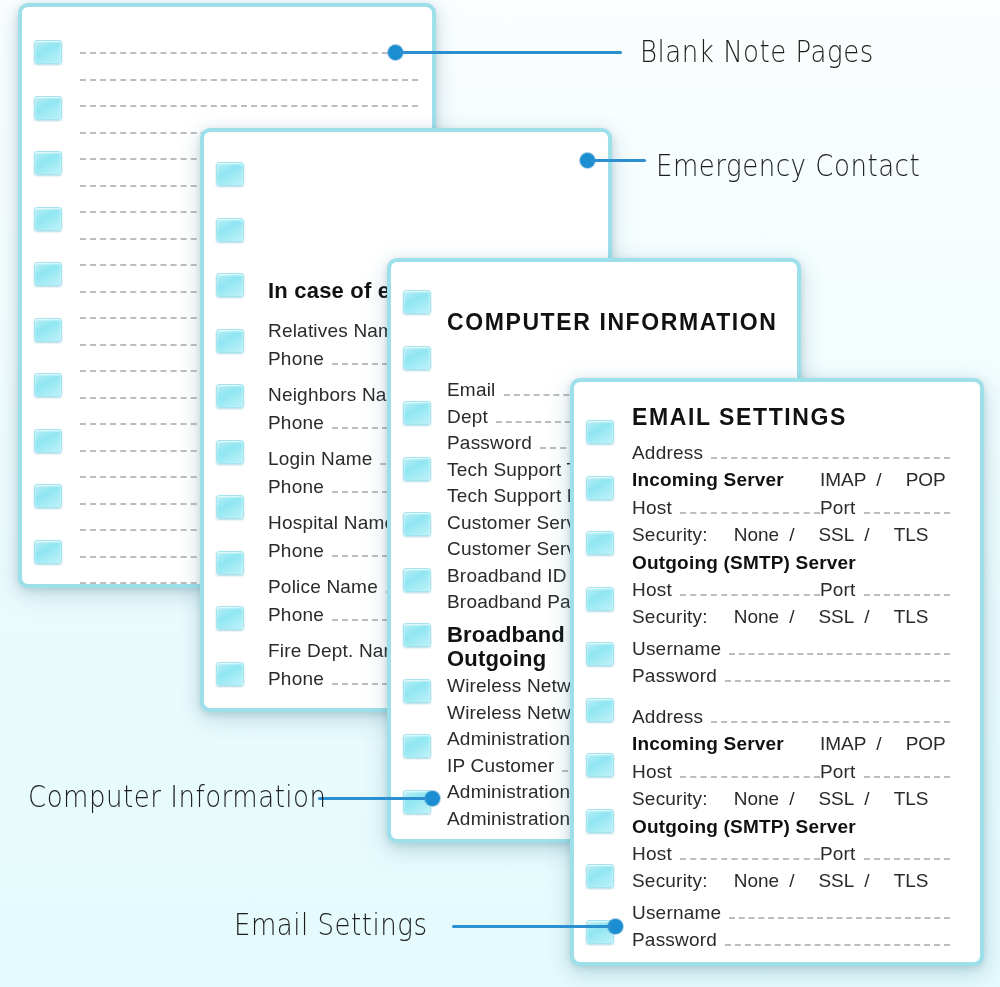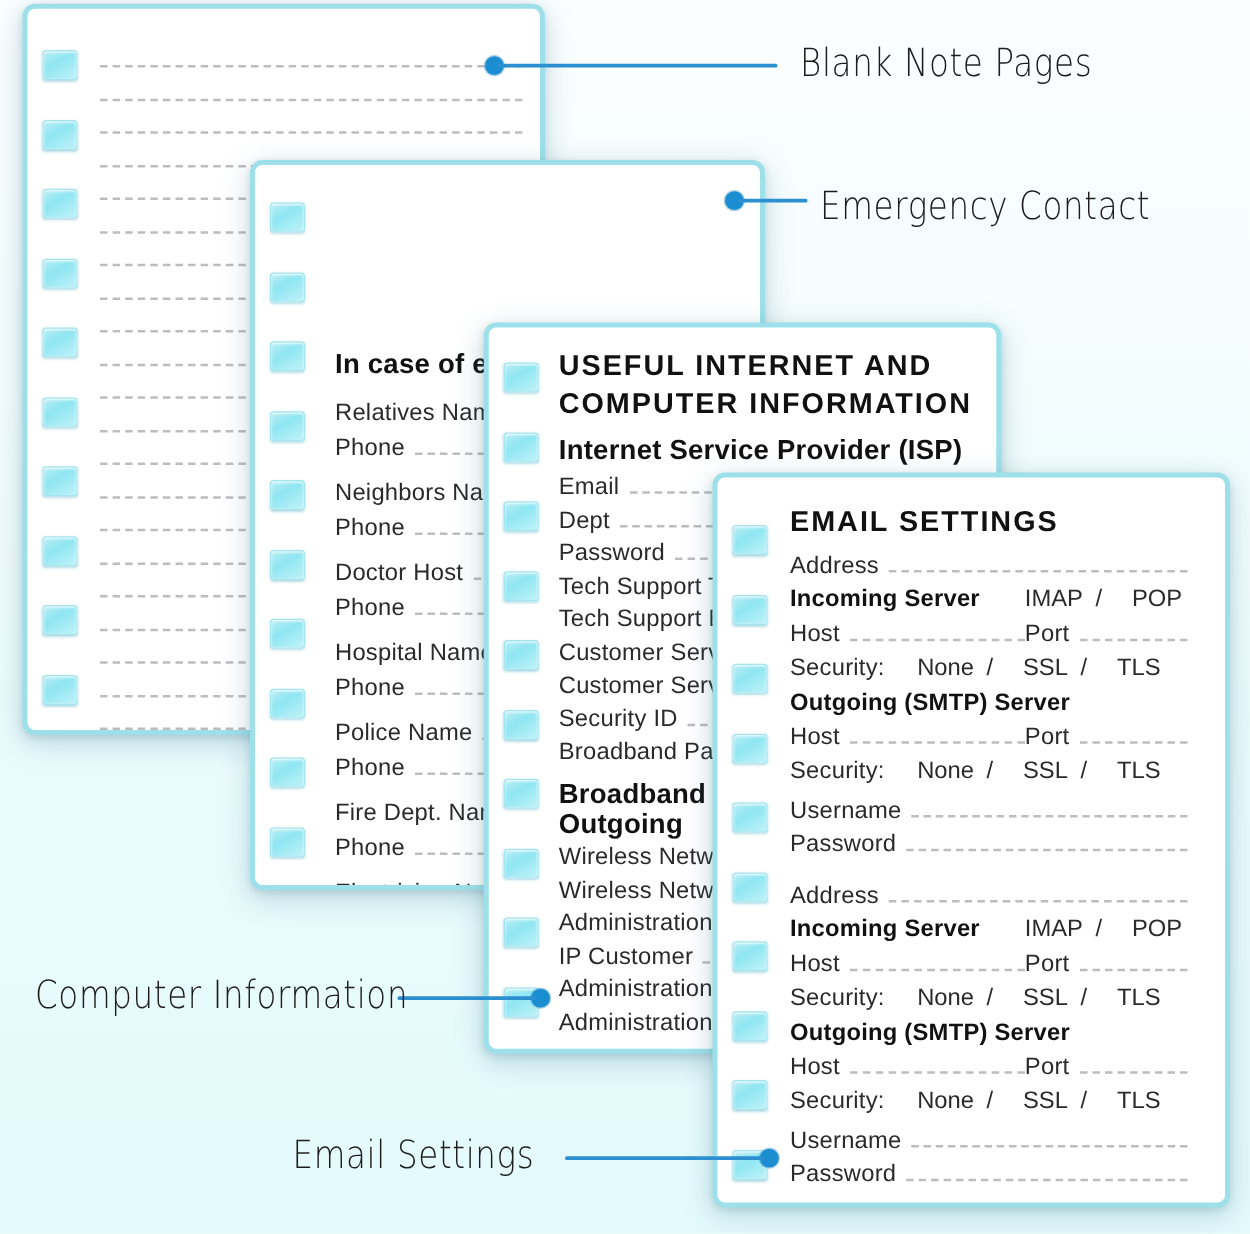--- a/index.html
+++ b/index.html
@@ -154,21 +154,21 @@
             </div>
             <div class="row" style="top: 252px; left: 6px; right: 12px;">
               <span class="lbl">Neighbors  Name</span>
               <span class="rule"></span>
             </div>
             <div class="row" style="top: 280px; left: 6px; right: 12px;">
               <span class="lbl">Phone</span>
               <span class="rule"></span>
             </div>
             <div class="row" style="top: 316px; left: 6px; right: 12px;">
-              <span class="lbl">Doctor  Host</span>
+              <span class="lbl">Login  Name</span>
               <span class="rule"></span>
             </div>
             <div class="row" style="top: 344px; left: 6px; right: 12px;">
               <span class="lbl">Phone</span>
               <span class="rule"></span>
             </div>
             <div class="row" style="top: 380px; left: 6px; right: 12px;">
               <span class="lbl">Hospital  Name</span>
               <span class="rule"></span>
             </div>
@@ -210,30 +210,24 @@
           <div class="punch" style="top: 194.5px;"></div>
           <div class="punch" style="top: 250px;"></div>
           <div class="punch" style="top: 305.5px;"></div>
           <div class="punch" style="top: 361px;"></div>
           <div class="punch" style="top: 416.5px;"></div>
           <div class="punch" style="top: 472px;"></div>
           <div class="punch" style="top: 527.5px;"></div>
         </div>
       <div class="content" style="left:56px;">
 
-        <div class="row" style="top:17px;left:0;">
-          <span class="head-caps">USEFUL  INTERNET  AND</span>
-        </div>
         <div class="row" style="top:47px;left:0;">
           <span class="head-caps">COMPUTER INFORMATION</span>
         </div>
 
-        <div class="row" style="top:85px;left:0;">
-          <span class="head">Internet  Service  Provider (ISP)</span>
-        </div>
 
         <div id="computer-section1">
             <div class="row" style="top: 117px; left: 0px; right: 12px;">
               <span class="lbl">Email</span>
               <span class="rule"></span>
             </div>
             <div class="row" style="top: 143.5px; left: 0px; right: 12px;">
               <span class="lbl">Dept</span>
               <span class="rule"></span>
             </div>
@@ -251,21 +245,21 @@
             </div>
             <div class="row" style="top: 249.5px; left: 0px; right: 12px;">
               <span class="lbl">Customer Service Tel.</span>
               <span class="rule"></span>
             </div>
             <div class="row" style="top: 276px; left: 0px; right: 12px;">
               <span class="lbl">Customer Service Email</span>
               <span class="rule"></span>
             </div>
             <div class="row" style="top: 302.5px; left: 0px; right: 12px;">
-              <span class="lbl">Security ID</span>
+              <span class="lbl">Broadband ID</span>
               <span class="rule"></span>
             </div>
             <div class="row" style="top: 329px; left: 0px; right: 12px;">
               <span class="lbl">Broadband Password</span>
               <span class="rule"></span>
             </div>
           </div>
 
         <div class="row" style="top:360px;left:0;">
           <span class="head">Broadband  Modem/Router</span>

